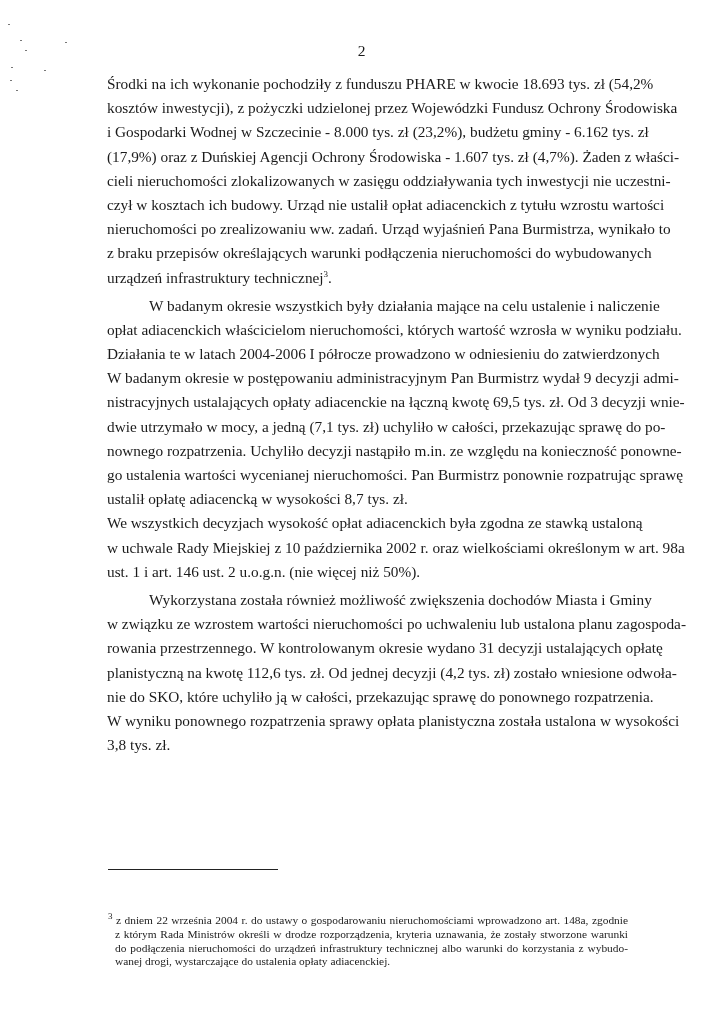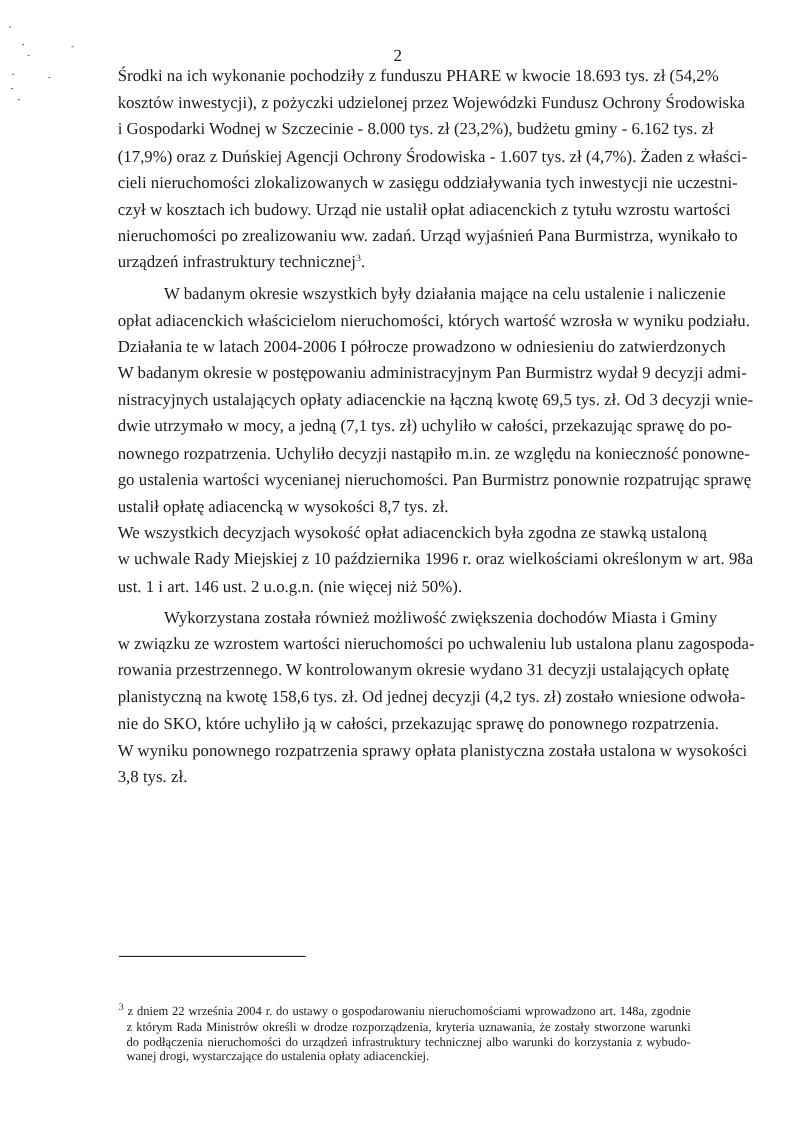--- a/index.html
+++ b/index.html
@@ -1,20 +1,20 @@
 <!DOCTYPE html>
 <html><head>
 <meta charset="utf-8">
 <style>
   html, body { margin: 0; padding: 0; background: #ffffff; }
   body { width: 723px; height: 1024px; position: relative; overflow: hidden;
          font-family: "Liberation Serif", "DejaVu Serif", serif; color: #1a1a1a; }
   .speck { position: absolute; width: 2px; height: 1px; background: #777; }
   .page-number { position: absolute; top: 42px; left: 0; width: 723px; text-align: center; font-size: 15.5px; }
-  .body-text { position: absolute; left: 107px; width: 520px; top: 58px; font-size: 15.3px; line-height: 24.2px; }
+  .body-text { position: absolute; left: 107px; width: 520px; top: 72px; font-size: 15.3px; line-height: 24.2px; }
   .line { display: block; white-space: nowrap; text-align: justify; text-align-last: justify; height: 24.2px; }
   .line.last { text-align-last: left; }
   .line.indent { padding-left: 42px; }
   sup { font-size: 9px; line-height: 0; vertical-align: super; }
   .para-gap { height: 4px; }
   .fn-rule { position: absolute; left: 108px; top: 869px; width: 170px; height: 0; border-top: 1px solid #222; }
   .footnote { position: absolute; left: 108px; top: 914px; width: 520px; font-size: 11.4px; line-height: 13.8px; }
   .footnote .line { height: 13.8px; }
   .footnote .fn-first { padding-left: 0; }
   .fn-cont { padding-left: 7px; }
@@ -36,20 +36,21 @@
 <div class="body-text">
 
   <div>
     <span class="line">Środki na ich wykonanie pochodziły z funduszu PHARE w kwocie 18.693 tys. zł (54,2%</span>
     <span class="line">kosztów inwestycji), z pożyczki udzielonej przez Wojewódzki Fundusz Ochrony Środowiska</span>
     <span class="line">i Gospodarki Wodnej w Szczecinie - 8.000 tys. zł (23,2%), budżetu gminy - 6.162 tys. zł</span>
     <span class="line">(17,9%) oraz z Duńskiej Agencji Ochrony Środowiska - 1.607 tys. zł (4,7%). Żaden z właści-</span>
     <span class="line">cieli nieruchomości zlokalizowanych w zasięgu oddziaływania tych inwestycji nie uczestni-</span>
     <span class="line">czył w kosztach ich budowy. Urząd nie ustalił opłat adiacenckich z tytułu wzrostu wartości</span>
     <span class="line">nieruchomości po zrealizowaniu ww. zadań. Urząd wyjaśnień Pana Burmistrza, wynikało to</span>
+    <span class="line">z braku przepisów określających warunki podłączenia nieruchomości do wybudowanych</span>
     <span class="line last"><span>urządzeń infrastruktury technicznej</span><sup>3</sup><span>.</span></span>
   </div>
   <div class="para-gap"></div>
 
   <div>
     <span class="line indent">W badanym okresie wszystkich były działania mające na celu ustalenie i naliczenie</span>
     <span class="line">opłat adiacenckich właścicielom nieruchomości, których wartość wzrosła w wyniku podziału.</span>
     <span class="line">Działania te w latach 2004-2006 I półrocze prowadzono w odniesieniu do zatwierdzonych</span>
   </div>
 
@@ -57,30 +58,30 @@
     <span class="line">W badanym okresie w postępowaniu administracyjnym Pan Burmistrz wydał 9 decyzji admi-</span>
     <span class="line">nistracyjnych ustalających opłaty adiacenckie na łączną kwotę 69,5 tys. zł. Od 3 decyzji wnie-</span>
     <span class="line">dwie utrzymało w mocy, a jedną (7,1 tys. zł) uchyliło w całości, przekazując sprawę do po-</span>
     <span class="line">nownego rozpatrzenia. Uchyliło decyzji nastąpiło m.in. ze względu na konieczność ponowne-</span>
     <span class="line">go ustalenia wartości wycenianej nieruchomości. Pan Burmistrz ponownie rozpatrując sprawę</span>
     <span class="line last">ustalił opłatę adiacencką w wysokości 8,7 tys. zł.</span>
   </div>
 
   <div>
     <span class="line">We wszystkich decyzjach wysokość opłat adiacenckich była zgodna ze stawką ustaloną</span>
-    <span class="line">w uchwale Rady Miejskiej z 10 października 1996 r. oraz wielkościami określonym w art. 98a</span>
+    <span class="line">w uchwale Rady Miejskiej z 10 października 2002 r. oraz wielkościami określonym w art. 98a</span>
     <span class="line last">ust. 1 i art. 146 ust. 2 u.o.g.n. (nie więcej niż 50%).</span>
   </div>
   <div class="para-gap"></div>
 
   <div>
     <span class="line indent">Wykorzystana została również możliwość zwiększenia dochodów Miasta i Gminy</span>
     <span class="line">w związku ze wzrostem wartości nieruchomości po uchwaleniu lub ustalona planu zagospoda-</span>
     <span class="line">rowania przestrzennego. W kontrolowanym okresie wydano 31 decyzji ustalających opłatę</span>
-    <span class="line">planistyczną na kwotę 158,6 tys. zł. Od jednej decyzji (4,2 tys. zł) zostało wniesione odwoła-</span>
+    <span class="line">planistyczną na kwotę 112,6 tys. zł. Od jednej decyzji (4,2 tys. zł) zostało wniesione odwoła-</span>
     <span class="line">nie do SKO, które uchyliło ją w całości, przekazując sprawę do ponownego rozpatrzenia.</span>
     <span class="line">W wyniku ponownego rozpatrzenia sprawy opłata planistyczna została ustalona w wysokości</span>
     <span class="line last">3,8 tys. zł.</span>
   </div>
 </div>
 
 <div class="fn-rule"></div>
 
 <div class="footnote">
   <span class="line fn-first"><sup>3</sup> <span>z dniem 22 września 2004 r. do ustawy o gospodarowaniu nieruchomościami wprowadzono art. 148a, zgodnie</span></span>

